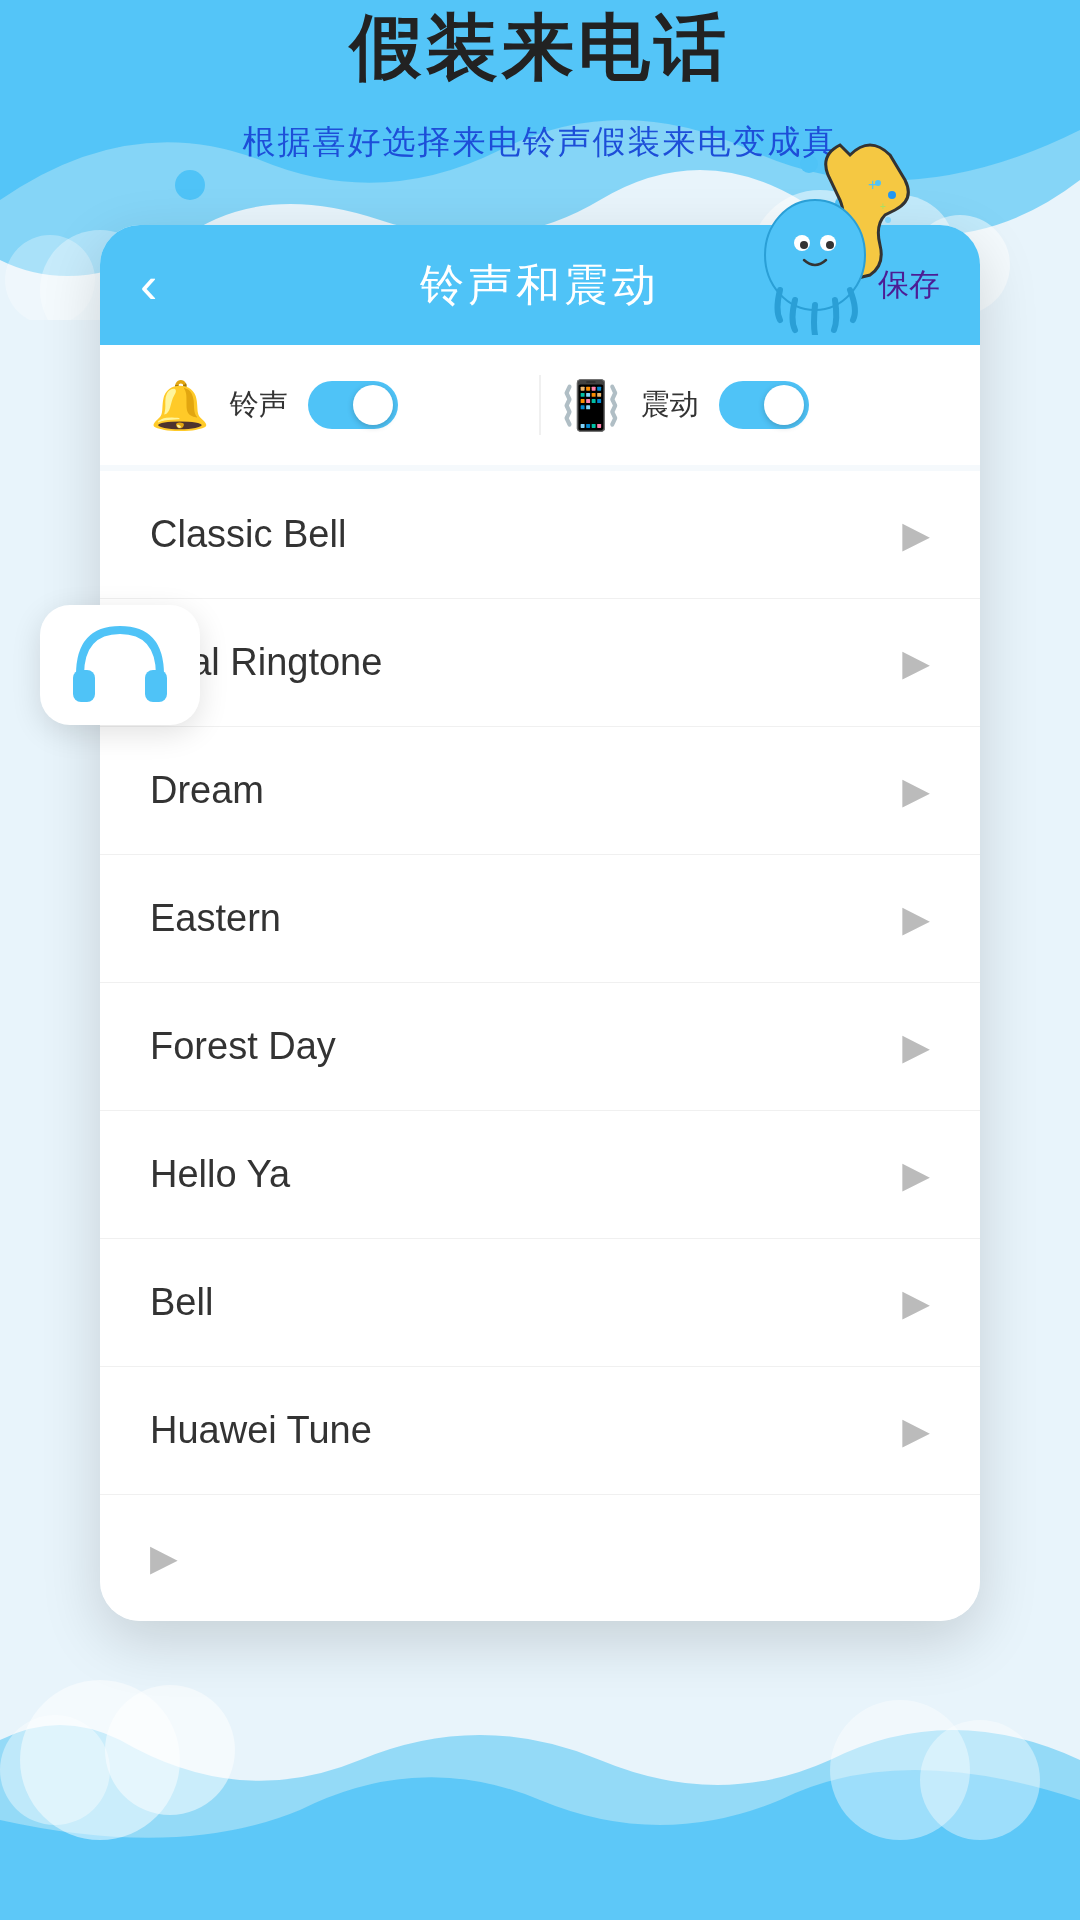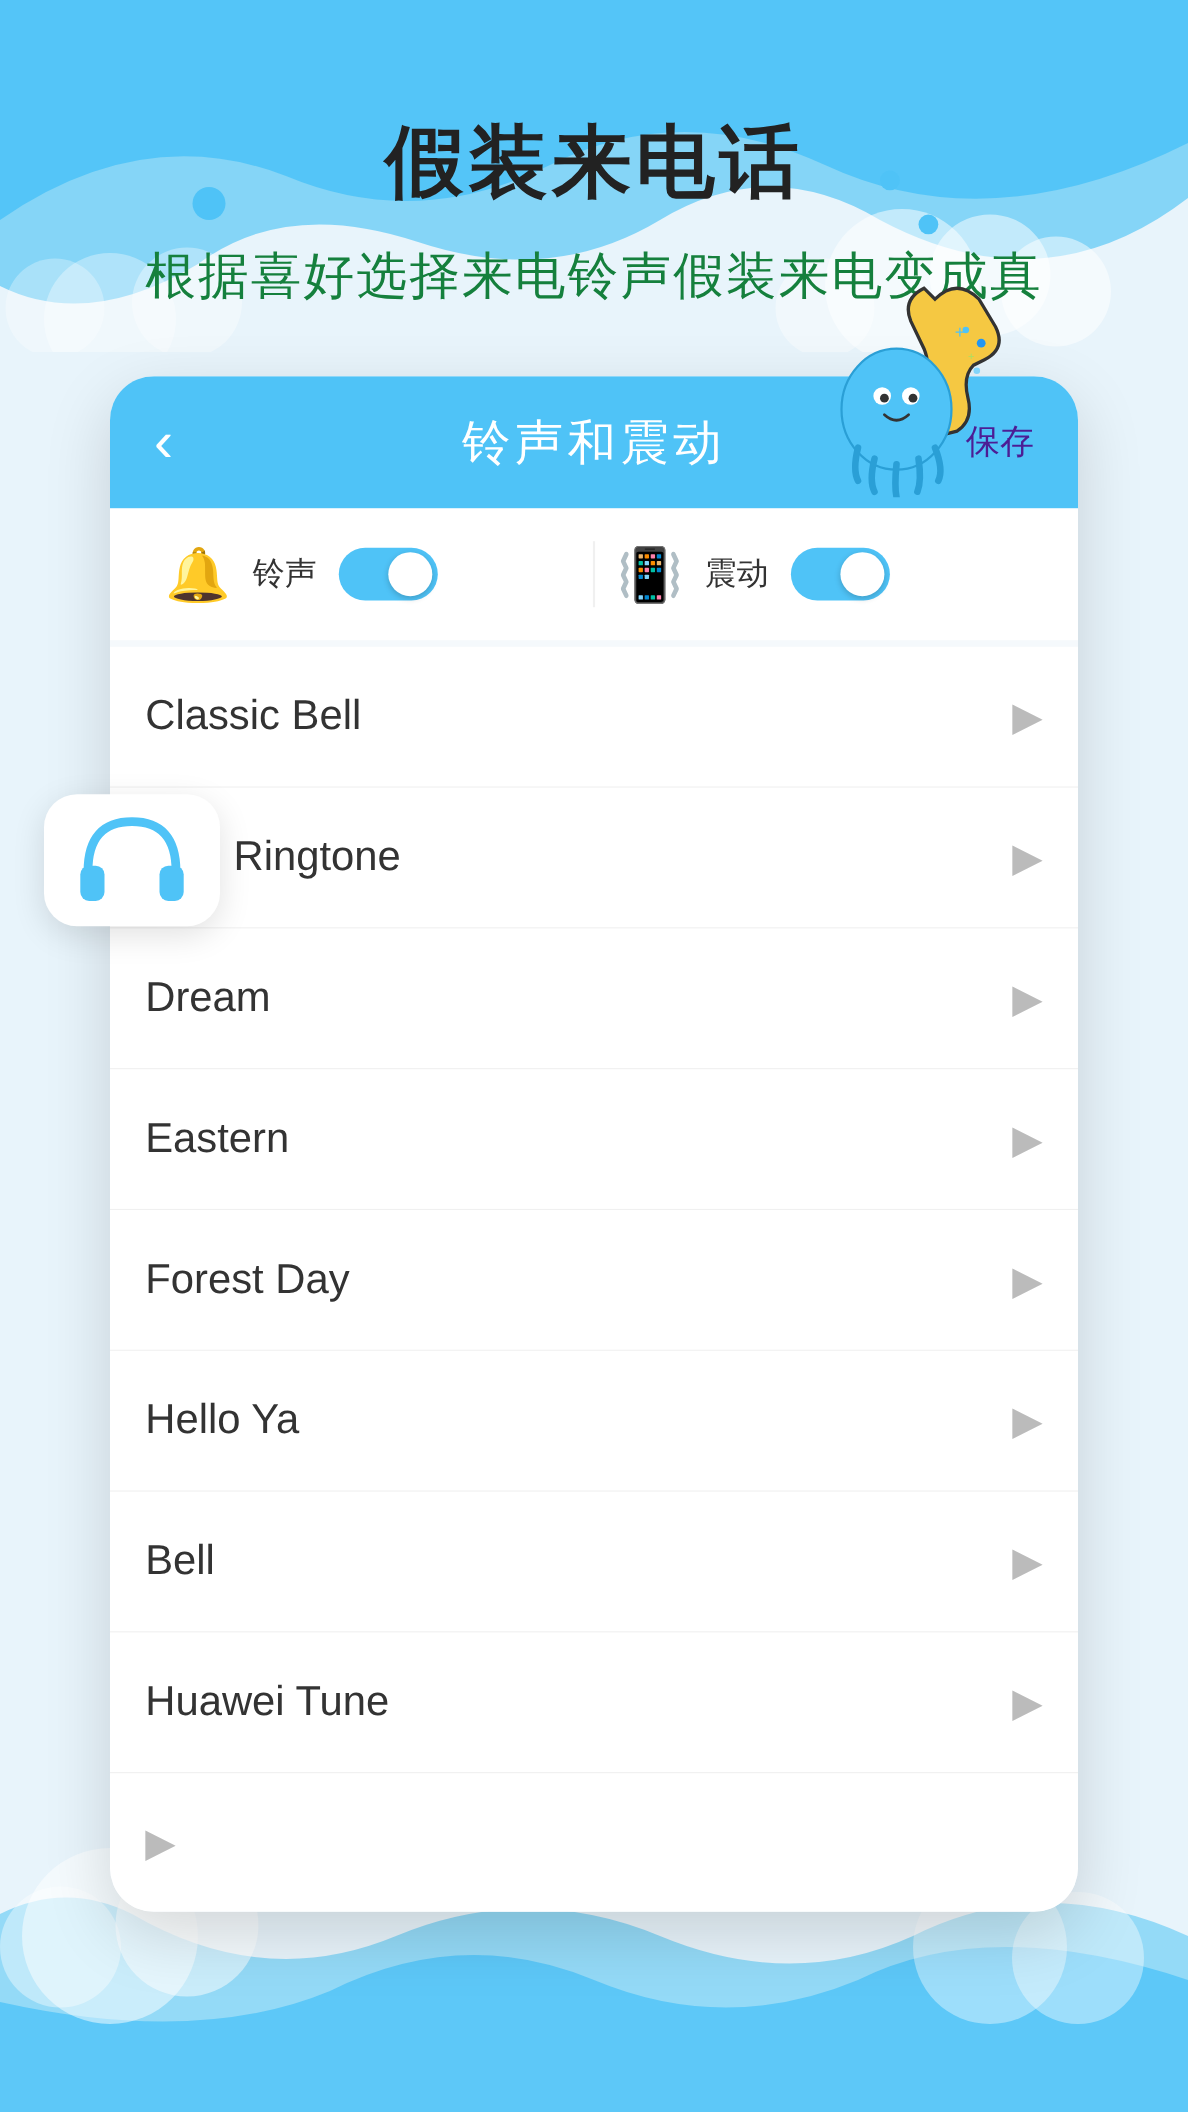--- a/index.html
+++ b/index.html
@@ -36,33 +36,32 @@
     .bg-bottom svg {
       width: 100%;
       height: 100%;
     }
 
     
     .header-section {
       position: relative;
       z-index: 1;
       text-align: center;
-      padding-top: 100px;
     }
 
     .main-title {
       font-size: 72px;
       font-weight: 700;
       color: #222;
       letter-spacing: 4px;
     }
 
     .subtitle {
-      font-size: 46px;
-      color: #15803d;
+      font-size: 33px;
+      color: #1d4ed8;
       margin-top: 24px;
       letter-spacing: 2px;
     }
 
     
     .phone-card-wrapper {
       position: relative;
       z-index: 2;
       margin: 60px auto 0;
       width: 880px;
@@ -194,21 +193,21 @@
     
     .ringtone-list {
       background: white;
       margin-top: 6px;
     }
 
     .ringtone-item {
       display: flex;
       align-items: center;
       justify-content: space-between;
-      padding: 42px 32px;
+      padding: 42px 50px;
       border-bottom: 1px solid #f0f0f0;
       cursor: pointer;
     }
 
     .ringtone-item:last-child {
       border-bottom: none;
     }
 
     .ringtone-name {
       font-size: 38px;

